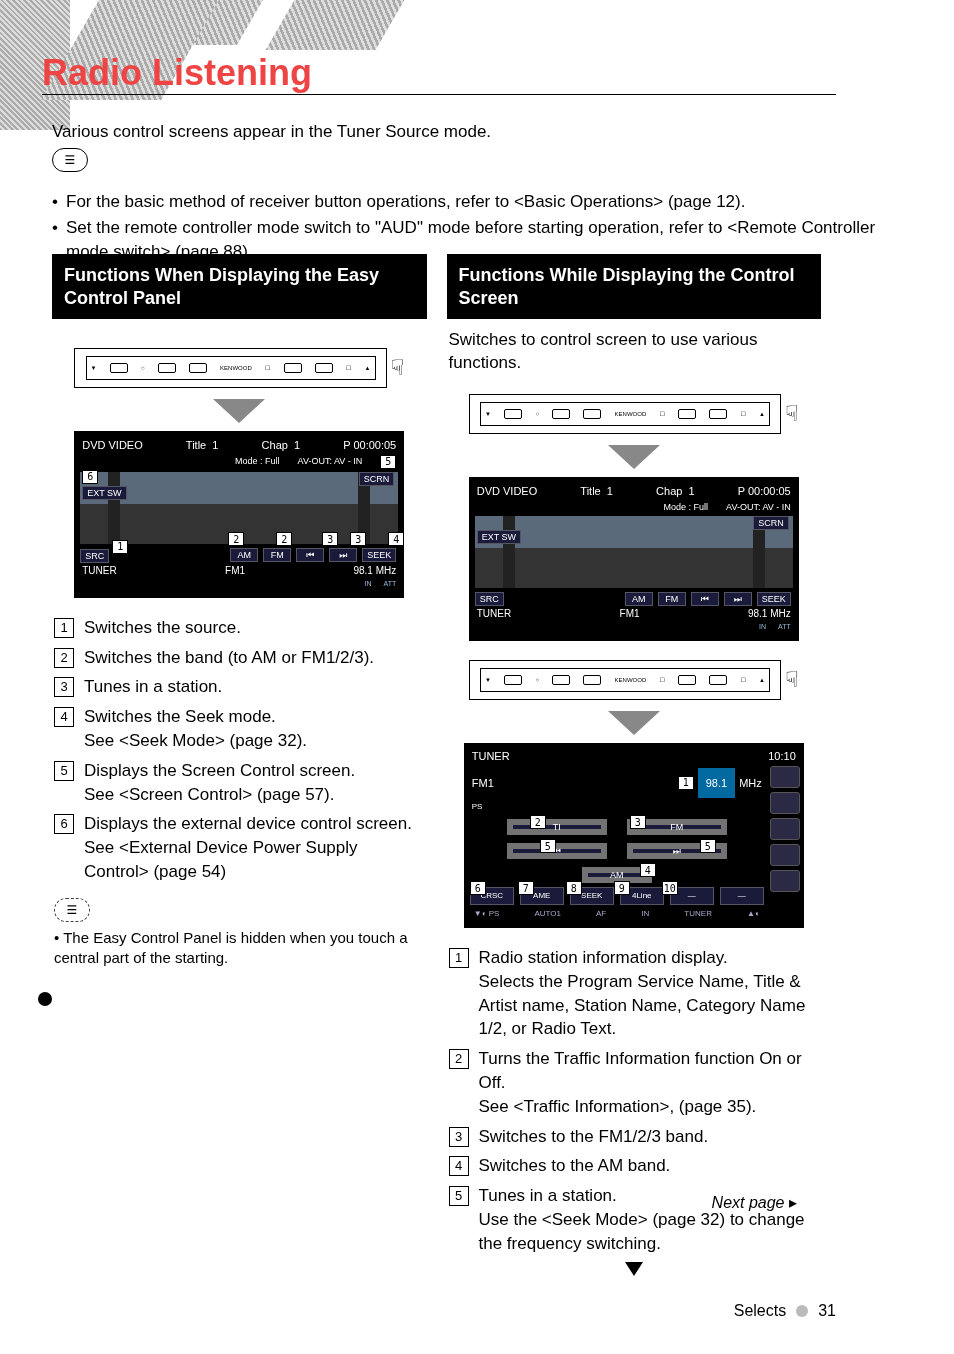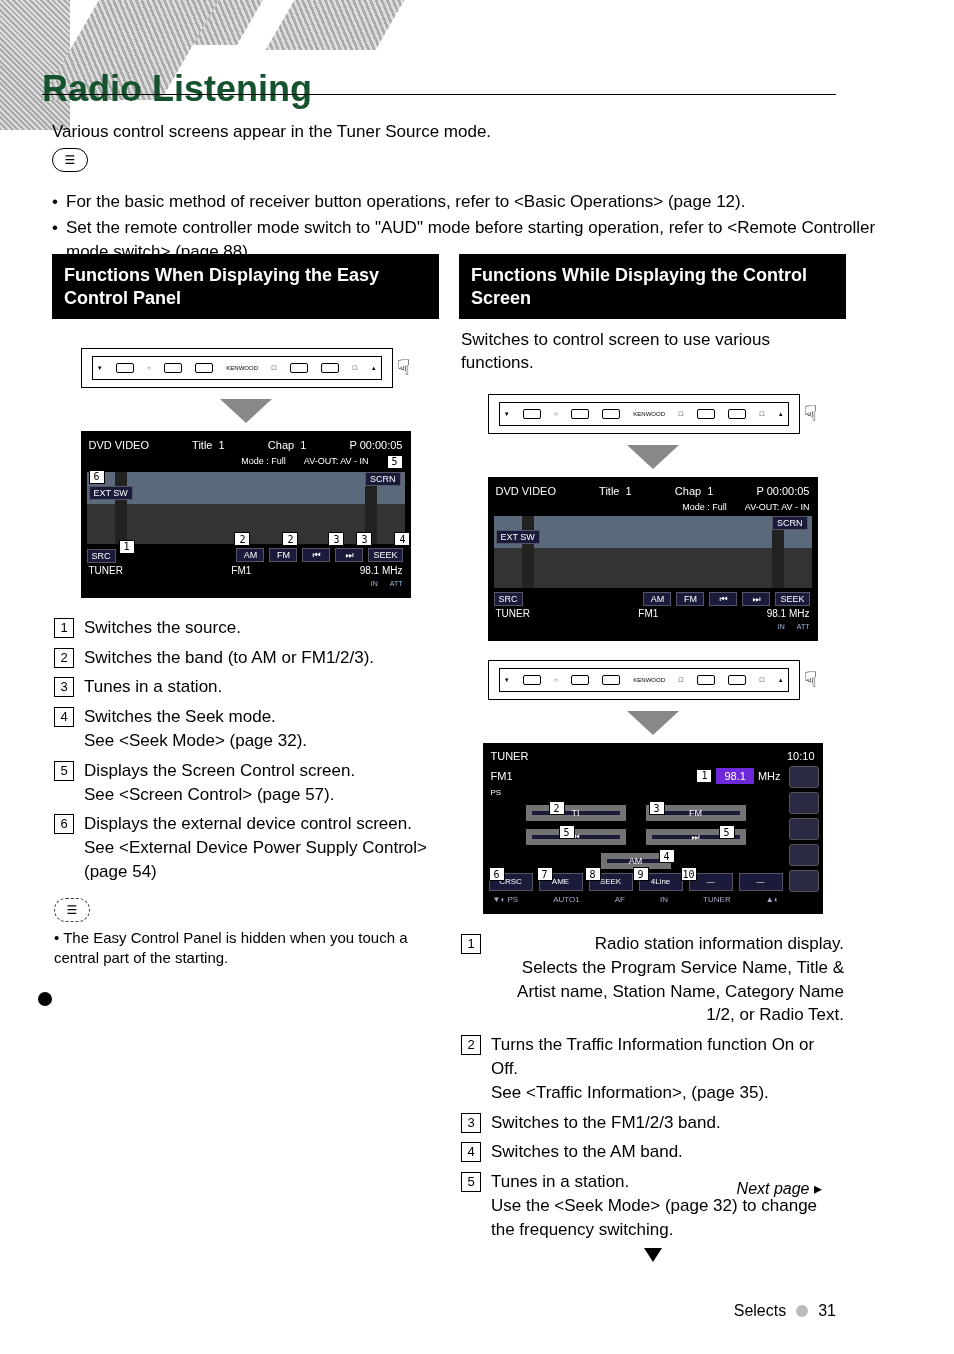--- a/index.html
+++ b/index.html
@@ -20,23 +20,22 @@
   .decor-stripe.b { left: 130px; width: 120px; height: 45px; transform: skewX(-30deg); }
   .decor-stripe.c { left: 280px; width: 110px; height: 50px; transform: skewX(-30deg); }
   .decor-stripe.d { left: 70px; width: 120px; height: 100px; transform: skewX(-30deg); }
 
   .page-title {
     position: absolute;
     left: 42px;
     top: 52px;
     font-size: 36px;
     font-weight: 700;
-    color: #14532d;
+    color: #ef4444;
     padding-right: 12px;
-    margin-top: 16px;
   }
   .title-line {
     position: absolute;
     left: 42px;
     right: 118px;
     top: 94px;
     height: 1px;
     background: #000;
   }
   .intro {
@@ -66,21 +65,21 @@
     font-size: 17px;
     line-height: 1.4;
     list-style: none;
   }
   .note-list li { position: relative; padding-left: 14px; margin-bottom: 2px; }
   .note-list li::before { content: "•"; position: absolute; left: 0; }
 
   .cols {
     position: absolute;
     left: 52px;
-    right: 108px;
+    right: 133px;
     top: 254px;
     display: flex;
     gap: 20px;
   }
   .col { flex: 1; }
   .sect-head {
     background: #000;
     color: #fff;
     font-weight: 700;
     font-size: 18px;
@@ -435,21 +434,21 @@
         <div class="mz">
           <span>TUNER</span>
           <span>10:10</span>
         </div>
         <div style="display:flex;">
           <div class="main-left">
             <div class="mz" style="position:relative;">
               <span>FM1</span>
               <span style="display:flex;gap:4px; align-items:center;">
                 <span class="callout" style="position:static;">1</span>
-                <span style="background:#6d28d9;padding:1px 8px;">98.1</span>
+                <span style="background:#0369a1;padding:8px 8px;">98.1</span>
                 <span>MHz</span>
               </span>
             </div>
             <div class="mz">
                 <span style="font-size:8px;">PS</span>
                 <span></span>
               </div>
             <div class="btnrow" style="position:relative;">
               <span class="widebtn">TI</span>
               <span class="callout" style="left:62px; top:0;">2</span>
@@ -494,21 +493,21 @@
               <div></div>
               <div></div>
               <div></div>
           </div>
         </div>
       </div>
 
       <ul class="num-list">
         <li>
             <span class="num-box">1</span>
-            <span class="num-text" style="white-space:pre-line;text-align:right;">Radio station information display.
+            <span class="num-text" style="white-space:pre-line;">Radio station information display.
 Selects the Program Service Name, Title &amp; Artist name, Station Name, Category Name 1/2, or Radio Text.</span>
           </li>
         <li>
             <span class="num-box">2</span>
             <span class="num-text" style="white-space:pre-line;">Turns the Traffic Information function On or Off.
 See &lt;Traffic Information&gt;, (page 35).</span>
           </li>
         <li>
             <span class="num-box">3</span>
             <span class="num-text">Switches to the FM1/2/3 band.</span>

